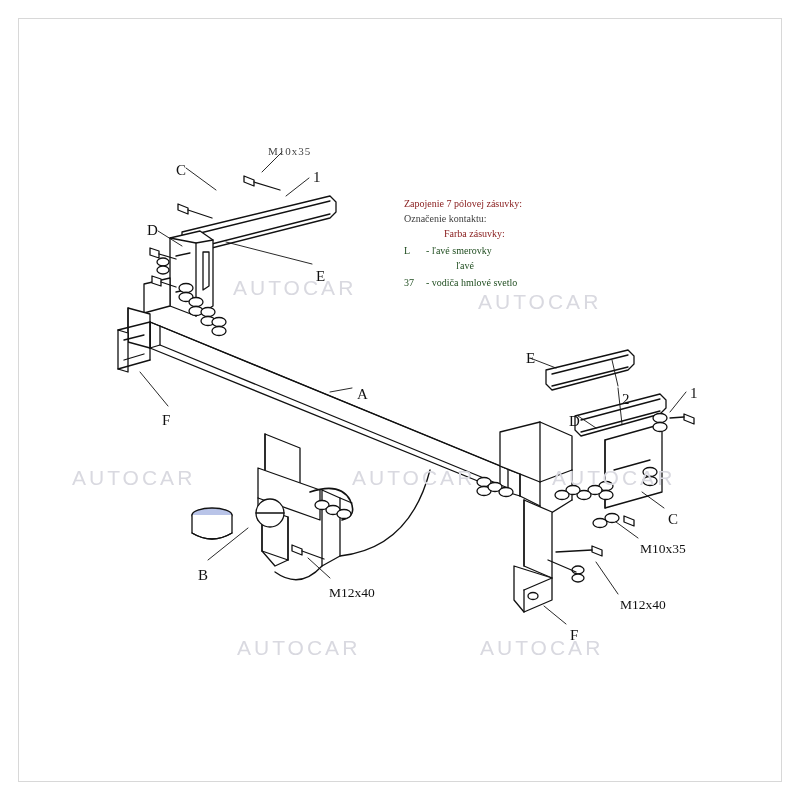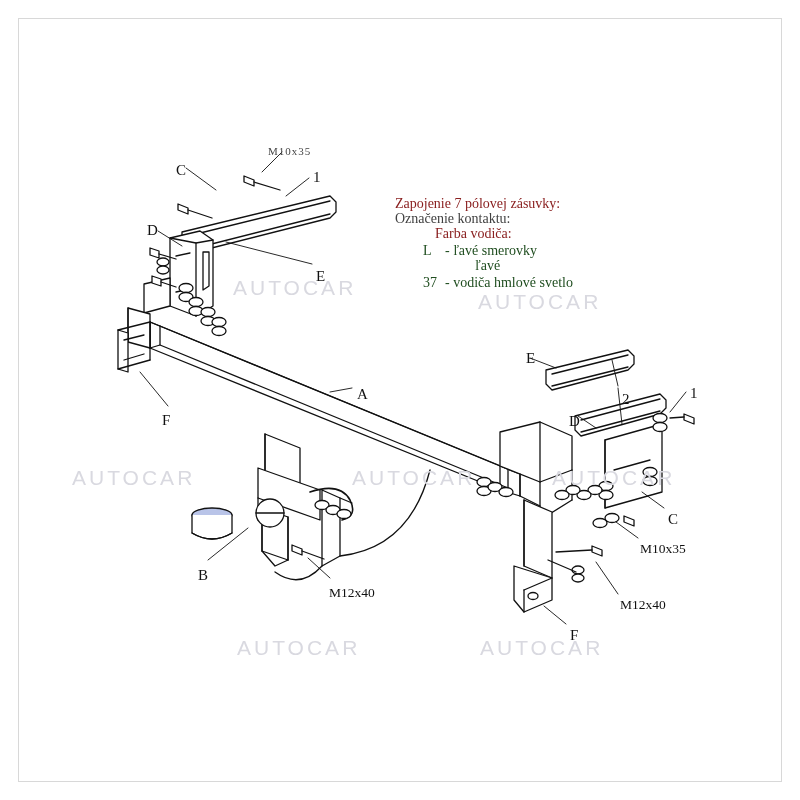--- a/index.html
+++ b/index.html
@@ -50,33 +50,33 @@
   }
   .bolt-note {
     position: absolute;
     font-family: "Liberation Serif", serif;
     font-size: 13.5px;
     color: #111111;
     white-space: nowrap;
   }
   .legend {
     position: absolute;
-    left: 395px;
+    left: 404px;
     top: 196px;
     width: 215px;
     font-family: "Liberation Serif", serif;
-    font-size: 14px;
+    font-size: 10px;
     line-height: 15px;
     color: #8a2020;
     white-space: nowrap;
   }
   .legend .t1 { color: #8a2020; }
   .legend .t2 { color: #404040; }
   .legend .t3 { color: #8a2020; padding-left: 40px; }
-  .legend .row { color: #1f4d1f; margin-top: 2px; margin-left: 28px; }
+  .legend .row { color: #1f4d1f; margin-top: 2px; }
   .legend .row .k { display: inline-block; width: 22px; color: #1f4d1f; }
   .legend .row .sub { display: block; padding-left: 52px; color: #1f4d1f; }
   .tiny-top {
     position: absolute;
     left: 268px;
     top: 145px;
     font-family: "Liberation Serif", serif;
     font-size: 11px;
     color: #444444;
     letter-spacing: 1px;
@@ -294,21 +294,21 @@
 
   <div class="bolt-note" style="left:329px; top:585px;">M12x40</div>
   <div class="bolt-note" style="left:640px; top:541px;">M10x35</div>
   <div class="bolt-note" style="left:620px; top:597px;">M12x40</div>
 
   <div class="tiny-top">M10x35</div>
 
   <div class="legend">
     <div class="t1">Zapojenie 7 pólovej zásuvky:</div>
     <div class="t2">Označenie kontaktu:</div>
-    <div class="t3">Farba vodiča:</div>
+    <div class="t3">Farba zásuvky:</div>
     <div class="row">
       <span class="k">L</span><span>- ľavé smerovky</span>
       <span class="sub">ľavé</span>
     </div>
     <div class="row">
       <span class="k">37</span><span>- vodiča hmlové svetlo</span>
     </div>
   </div>
 
 </div>

